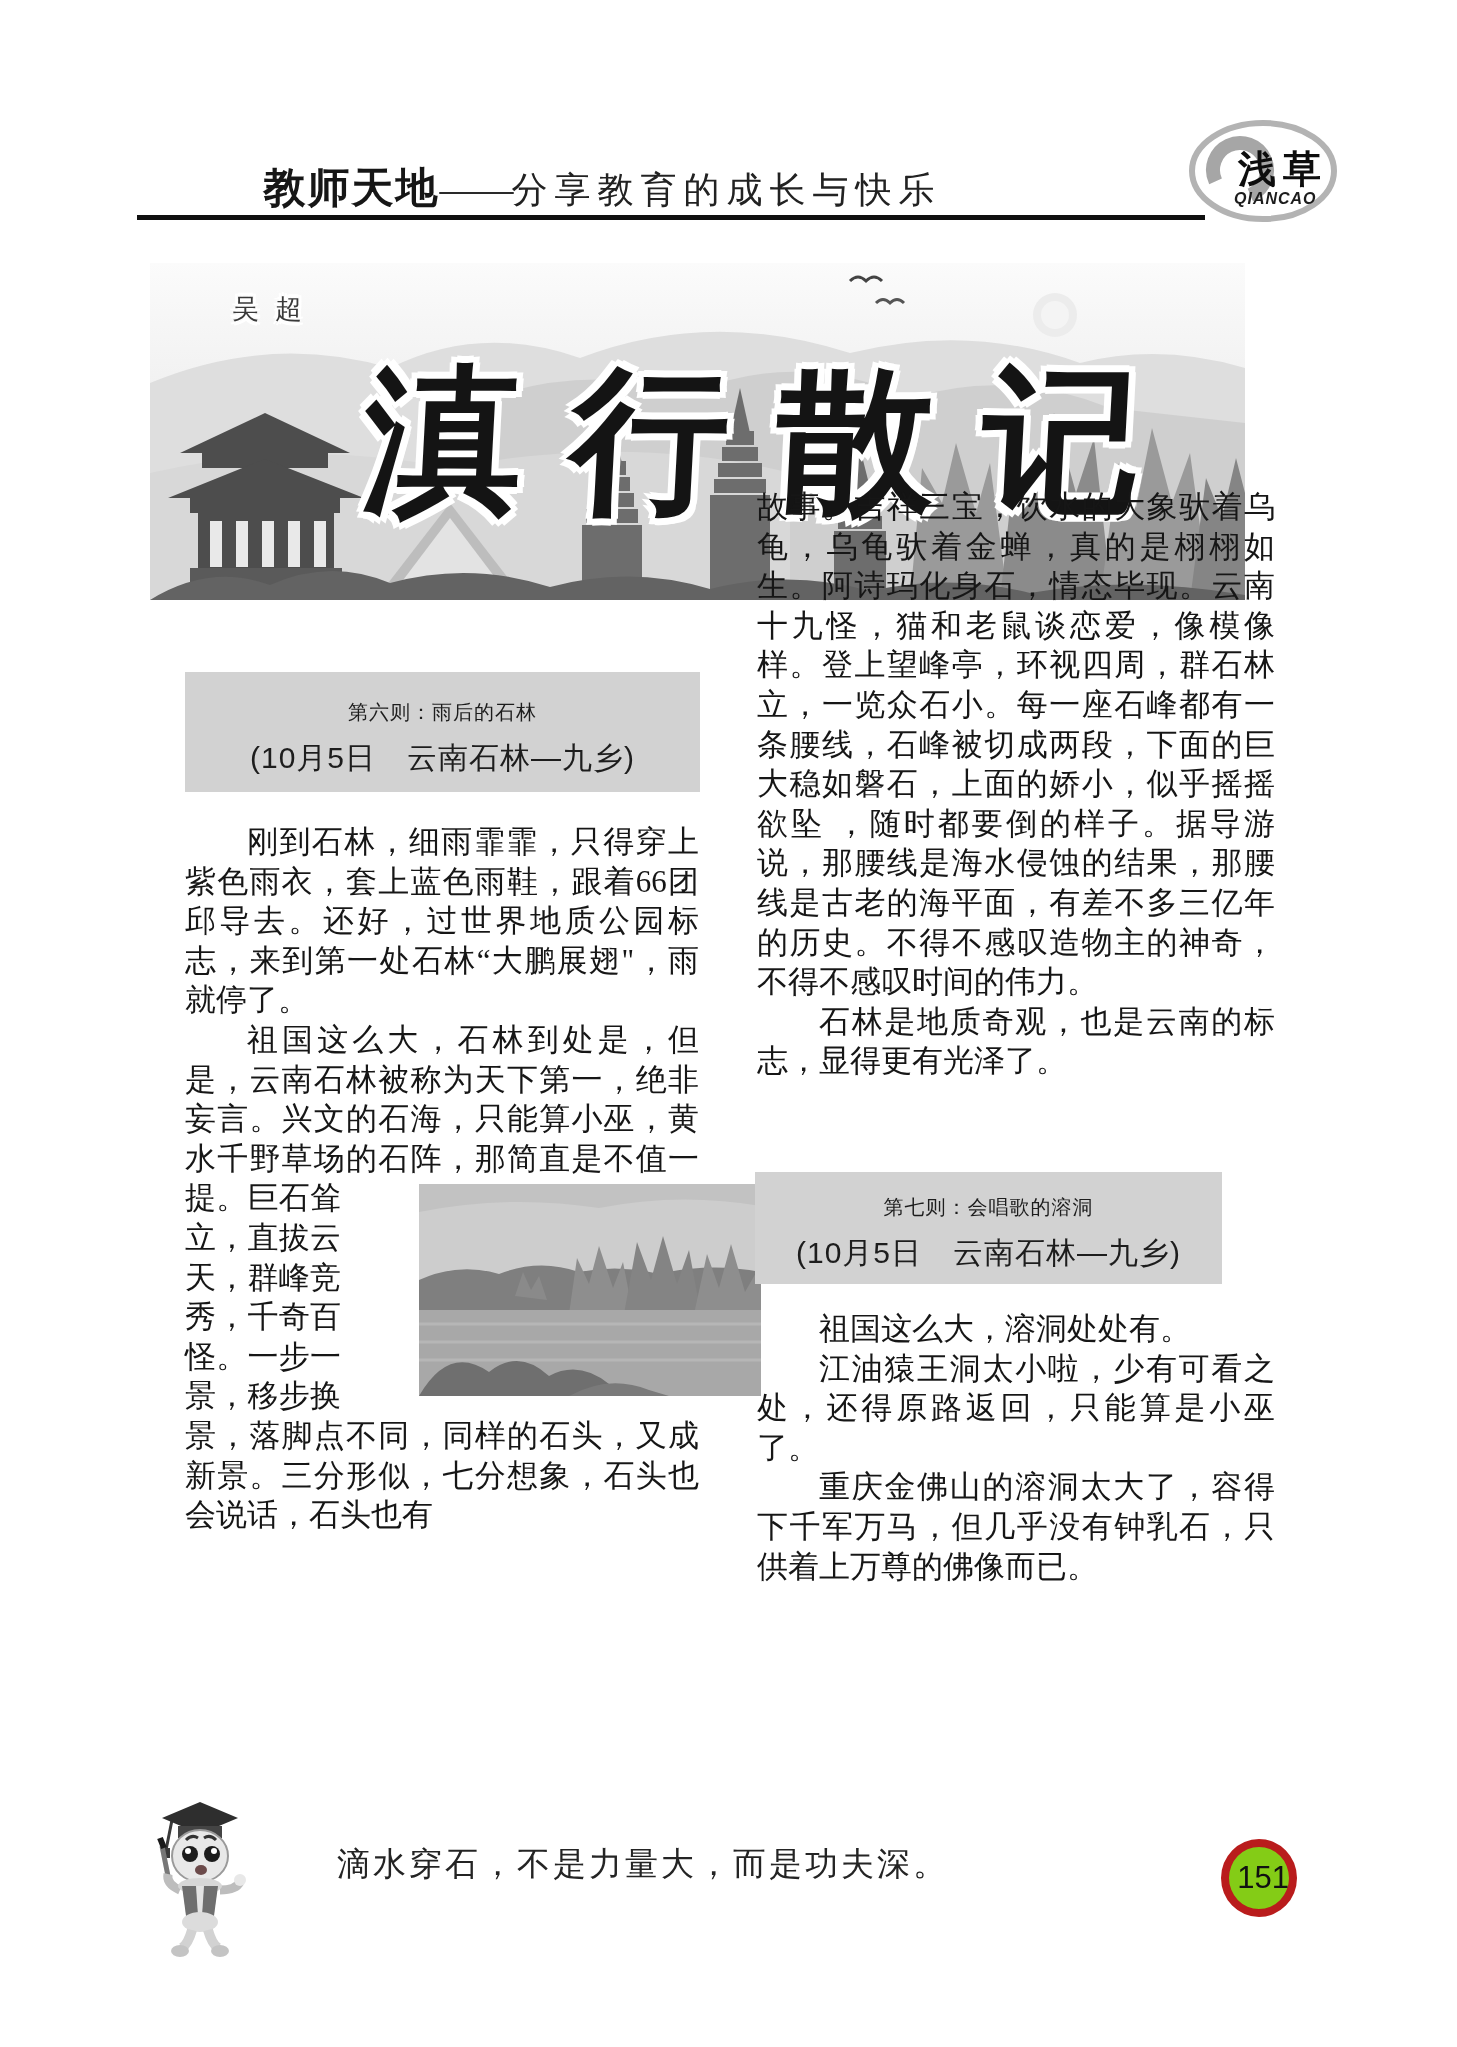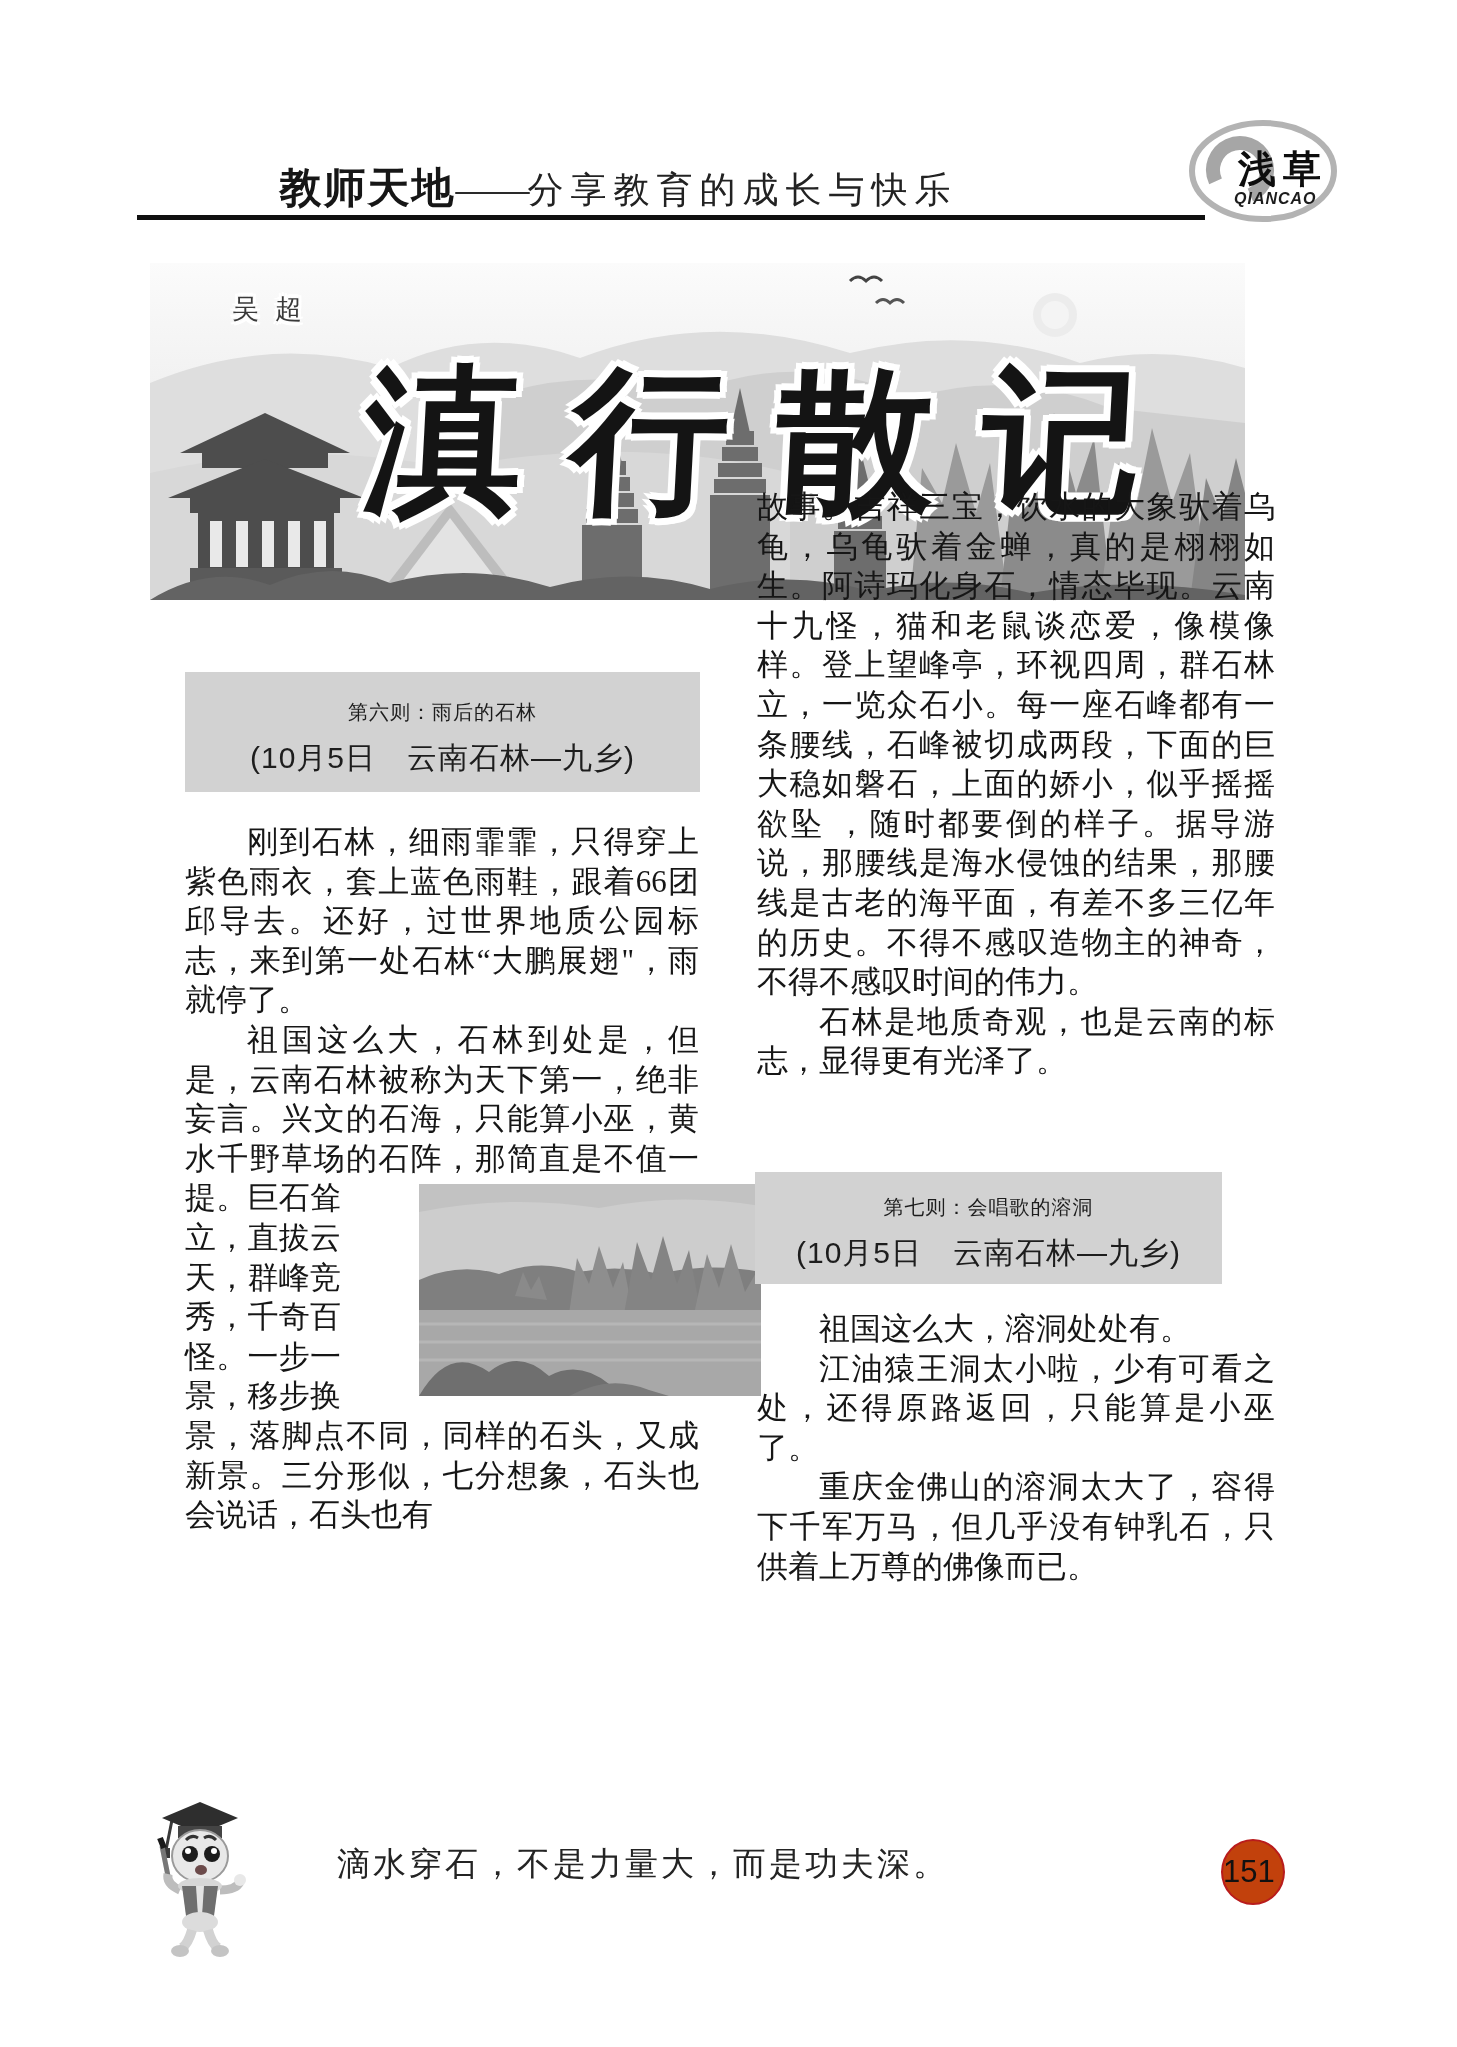--- a/index.html
+++ b/index.html
@@ -7,21 +7,21 @@
     position:relative;
     width:1457px;height:2047px;
     background:#ffffff;
     overflow:hidden;
     font-family:"Liberation Serif", serif;
     color:#1a1a1a;
   }
   
   .masthead{
     position:absolute;left:0;top:160px;width:1205px;
-    text-align:center;white-space:nowrap;padding-left:16px;
+    text-align:center;white-space:nowrap;
   }
   .masthead .t1{
     font-family:"Liberation Sans", sans-serif;
     font-weight:bold;font-size:42px;color:#161616;letter-spacing:2px;
   }
   .masthead .dash{font-size:38px;color:#2a2a2a;letter-spacing:-2px;}
   .masthead .t2{
     font-family:"Liberation Serif", serif;
     font-size:36px;color:#222;letter-spacing:7px;
   }
@@ -88,24 +88,24 @@
   }
   
   .mascot{position:absolute;left:152px;top:1798px;width:96px;height:160px;}
   .footer-quote{
     position:absolute;left:337px;top:1842px;
     font-size:33px;color:#242424;letter-spacing:3px;white-space:nowrap;
     font-family:Liberation Sans, sans-serif;
   }
   .pagenum{
     position:absolute;left:1221px;top:1839px;width:60px;height:62px;
-    border:2px solid #b91c1c;border-radius:50%;
+    border:8px solid #b91c1c;border-radius:50%;
     font-family:"Liberation Sans", sans-serif;
-    font-size:31px;color:#111;text-align:left;line-height:62px;
-    background:#c2410c;
+    font-size:31px;color:#111;text-align:right;line-height:62px;
+    background:#84cc16;
   }
 </style>
 </head>
 <body>
 
 <div class="page">
 
   <div class="masthead">
     <span class="t1">教师天地</span><span class="dash">——</span><span class="t2">分享教育的成长与快乐</span>
   </div>

